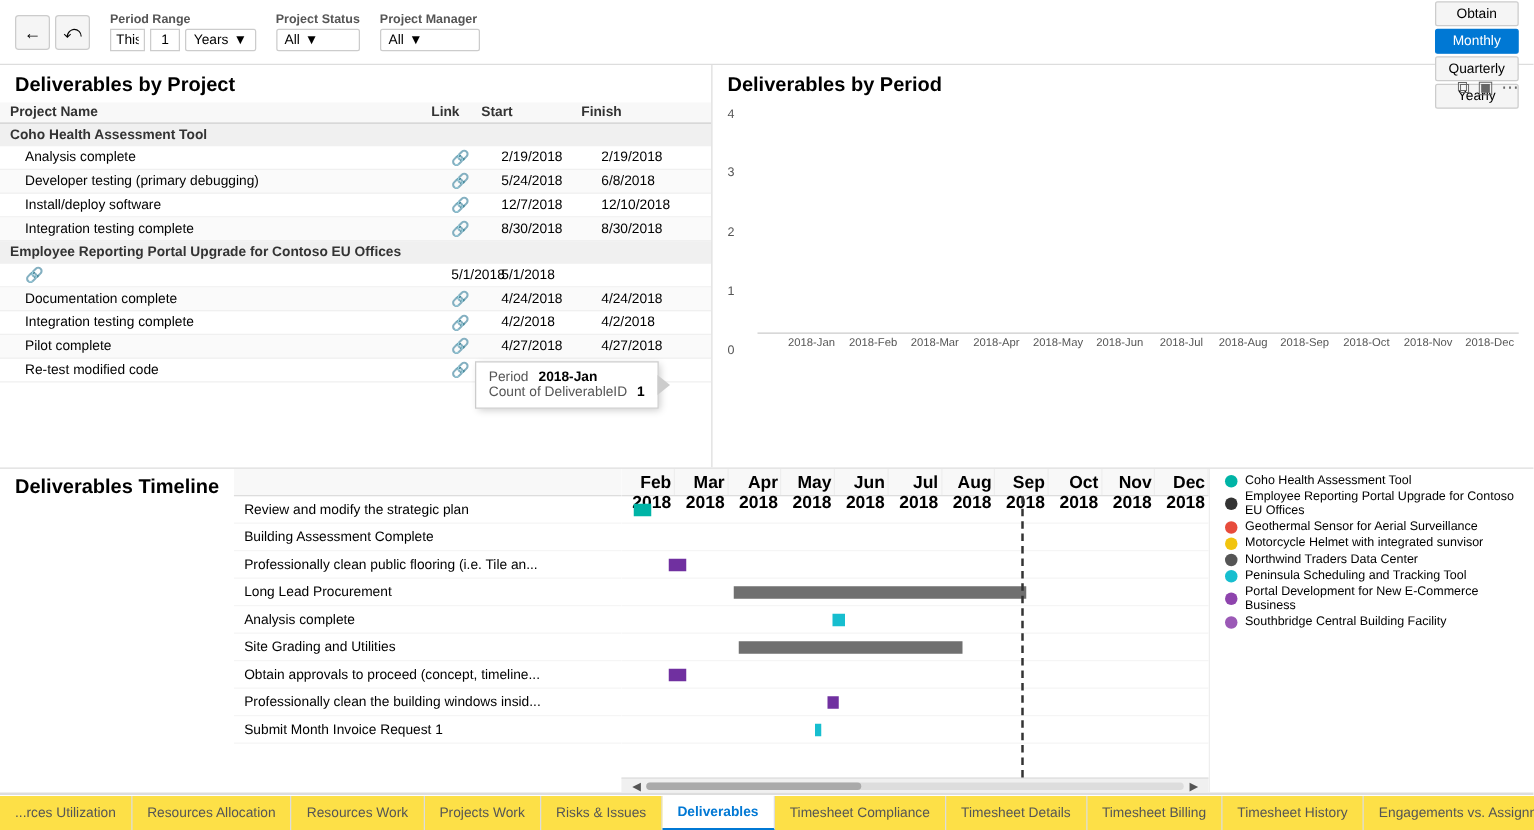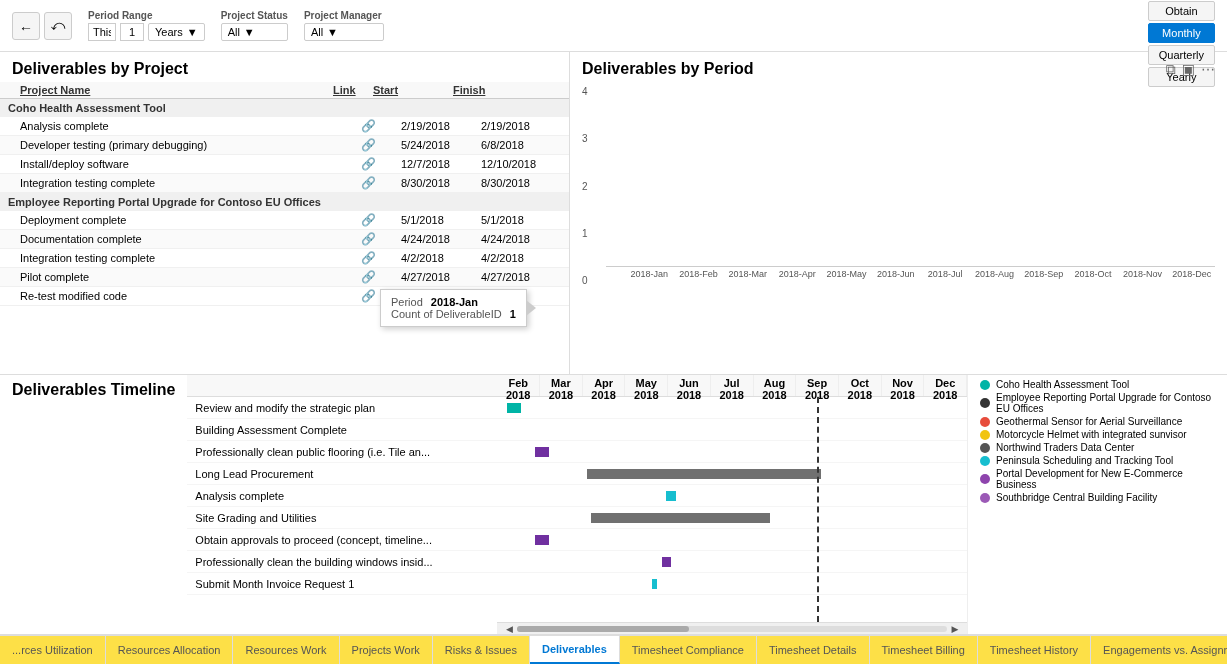--- a/index.html
+++ b/index.html
@@ -28,21 +28,21 @@
       padding: 3px 10px; border: 1px solid #ccc; background: #f5f5f5; font-size: 11px; cursor: pointer; border-radius: 2px;
     }
     .period-btn.active { background: #0078d4; color: #fff; border-color: #0078d4; }
 
     
     .main-content { display: flex; flex: 1; overflow: hidden; }
 
     
     .left-panel { width: 570px; flex-shrink: 0; display: flex; flex-direction: column; border-right: 1px solid #ddd; overflow: hidden; }
     .panel-title { font-size: 16px; font-weight: 600; padding: 8px 12px 4px; }
-    .table-header { display: grid; grid-template-columns: 1fr 40px 80px 80px 16px; font-size: 11px; font-weight: 600; color: #333; padding: 2px 20px; border-bottom: 1px solid #ccc; background: #f8f8f8; text-decoration: underline; }
+    .table-header { display: grid; grid-template-columns: 1fr 40px 80px 80px 16px; font-size: 11px; font-weight: 600; color: #333; padding: 2px 8px; border-bottom: 1px solid #ccc; background: #f8f8f8; }
     .table-body { flex: 1; overflow-y: auto; position: relative; }
 
     .group-header { background: #f0f0f0; padding: 3px 8px; font-size: 11px; font-weight: 600; color: #333; }
     .table-row { display: grid; grid-template-columns: 1fr 40px 80px 80px; font-size: 11px; padding: 2px 8px 2px 20px; border-bottom: 1px solid #f0f0f0; align-items: center; }
     .table-row.alt { background: #fafafa; }
     .link-icon { color: #0078d4; font-size: 12px; }
 
     
     .tooltip {
       position: absolute; background: #fff; border: 1px solid #ccc; padding: 6px 10px; font-size: 11px; box-shadow: 2px 2px 6px rgba(0,0,0,0.2); z-index: 10; left: 420px; top: 215px;
@@ -66,21 +66,21 @@
     .x-axis-labels { display: flex; gap: 2px; padding-left: 20px; padding-right: 0; margin-top: 2px; }
     .x-label { flex: 1; text-align: center; font-size: 9px; color: #555; }
 
     
     .bottom-section { height: 260px; border-top: 1px solid #ddd; display: flex; flex-direction: row; overflow: hidden; }
     .timeline-header { font-size: 16px; font-weight: 600; padding: 6px 12px 4px; flex-shrink: 0; }
     .timeline-content { display: flex; flex: 1; overflow: hidden; }
     .timeline-tasks { width: 320px; flex-shrink: 0; overflow: hidden; }
     .task-row { font-size: 11px; padding: 2px 8px; height: 22px; display: flex; align-items: center; white-space: nowrap; overflow: hidden; text-overflow: ellipsis; border-bottom: 1px solid #f5f5f5; }
     .timeline-month-headers { display: flex; padding-left: 0; background: #f8f8f8; border-bottom: 1px solid #ddd; }
-    .month-header { flex: 1; text-align: center; font-size: 11px; font-weight: 600; padding: 2px; border-right: 1px solid #eee; }
+    .month-header { flex: 1; text-align: right; font-size: 14px; font-weight: 600; padding: 2px; border-right: 1px solid #eee; }
     .gantt-row { height: 22px; display: flex; align-items: center; position: relative; border-bottom: 1px solid #f5f5f5; }
     .gantt-bar { height: 12px; position: absolute; }
     .gantt-bar.green { background: #00b4a6; }
     .gantt-bar.gray { background: #707070; }
     .gantt-bar.purple { background: #7030a0; }
     .today-line { position: absolute; top: 0; bottom: 0; width: 1px; border-left: 2px dashed #333; z-index: 5; }
 
     
     .legend { padding: 4px 12px; display: flex; flex-direction: column; gap: 2px; min-width: 240px; overflow: hidden; }
     .legend-item { display: flex; align-items: center; gap: 6px; font-size: 10px; }
@@ -184,21 +184,20 @@
           </div>
           <div class="table-row alt">
             <span>Integration testing complete</span>
             <span class="link-icon">🔗</span>
             <span>8/30/2018</span>
             <span>8/30/2018</span>
           </div>
 
           <div class="group-header">Employee Reporting Portal Upgrade for Contoso EU Offices</div>
           <div class="table-row">
-            <span>Deployment complete</span>
             <span class="link-icon">🔗</span>
             <span>5/1/2018</span>
             <span>5/1/2018</span>
           </div>
           <div class="table-row alt">
             <span>Documentation complete</span>
             <span class="link-icon">🔗</span>
             <span>4/24/2018</span>
             <span>4/24/2018</span>
           </div>

